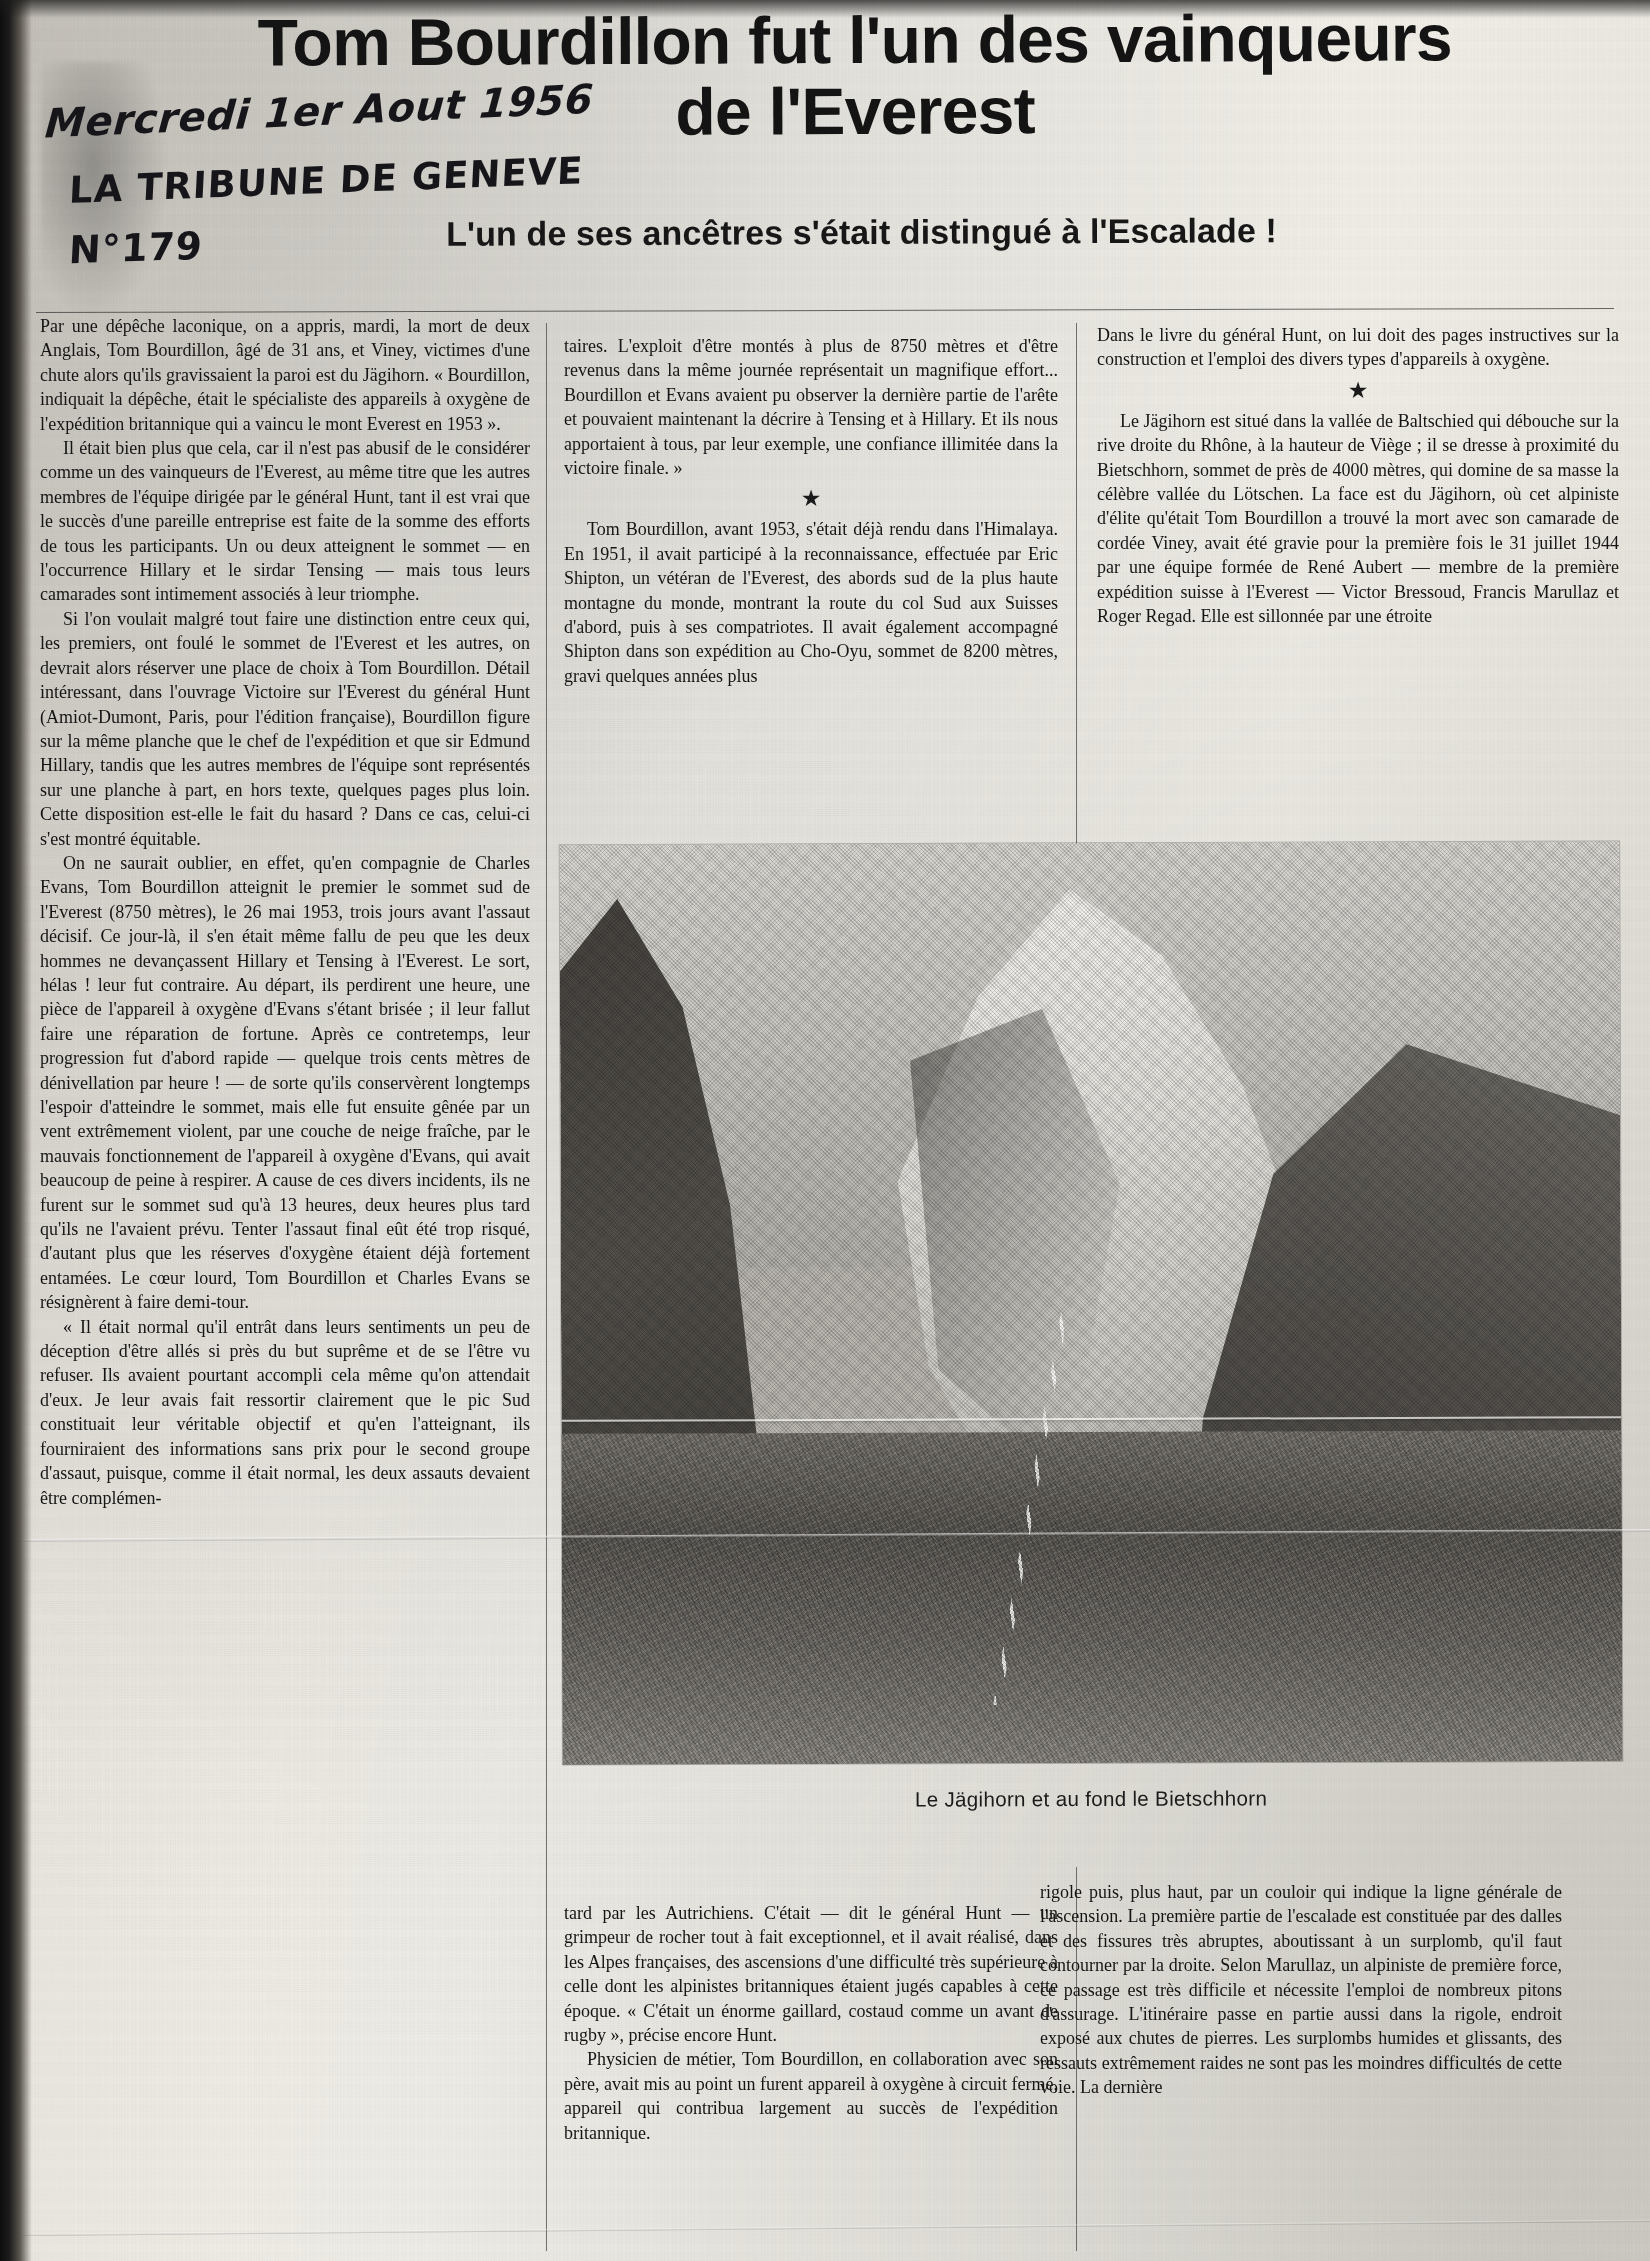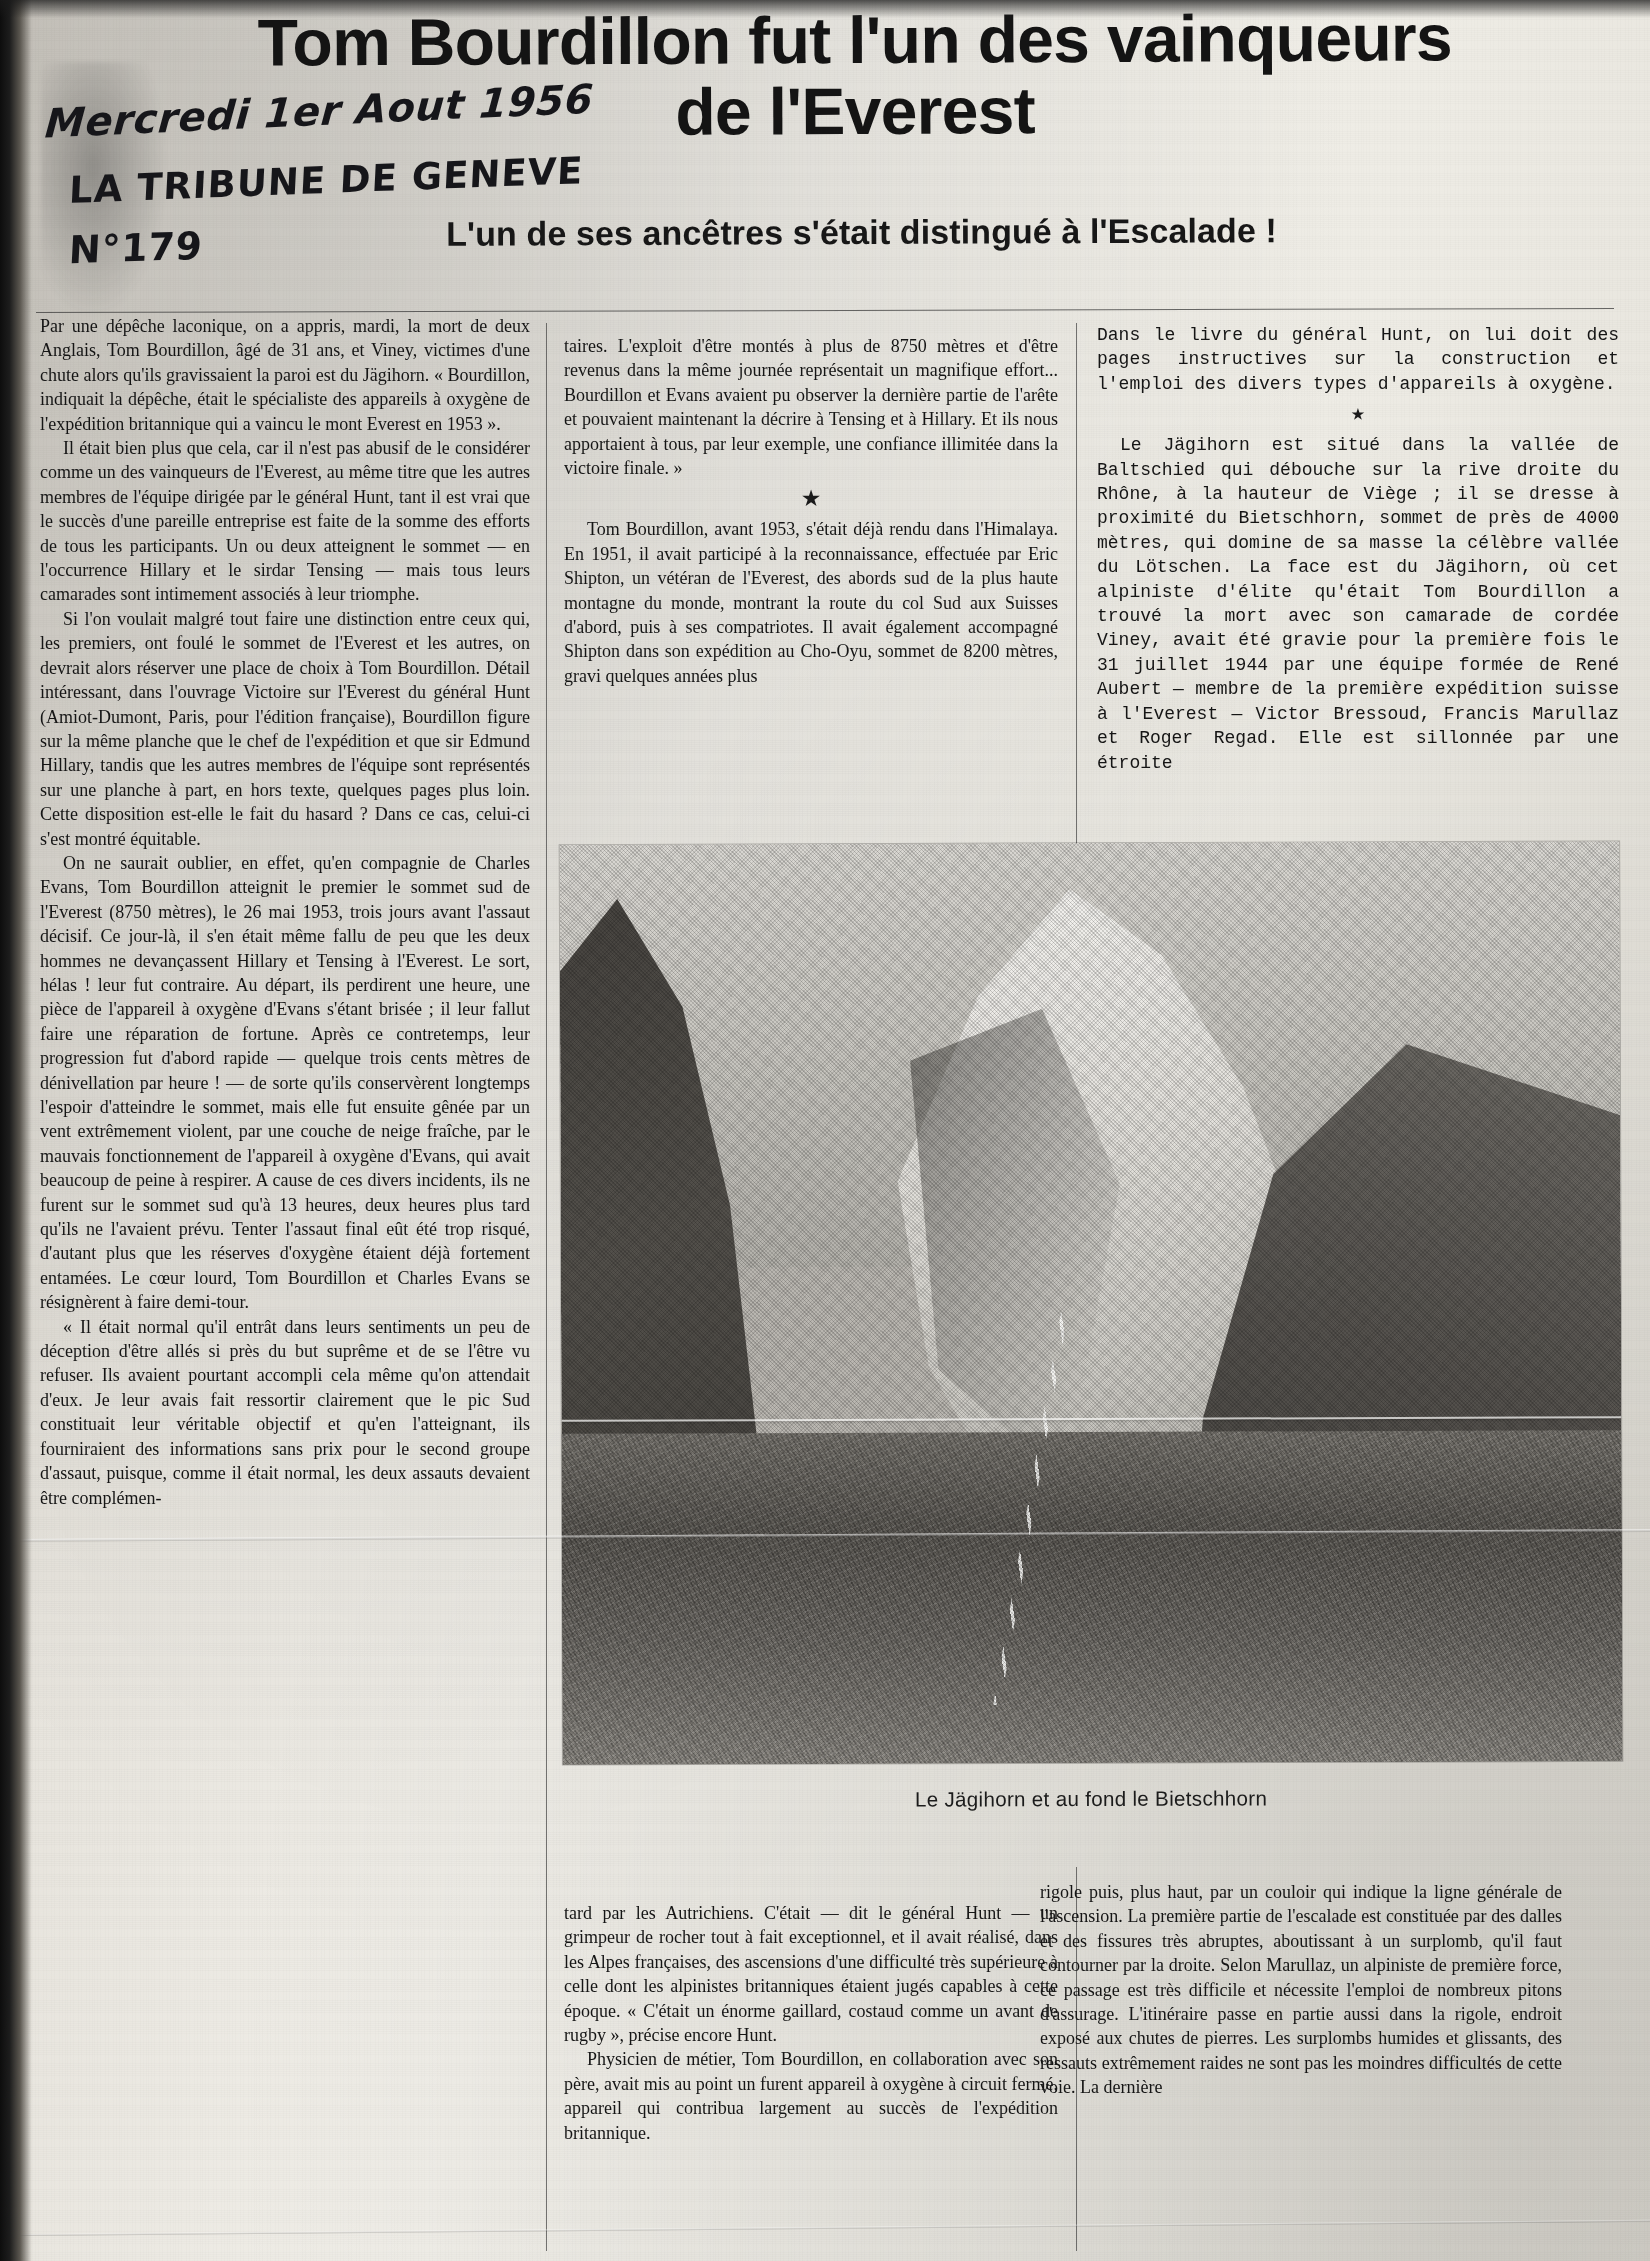--- a/index.html
+++ b/index.html
@@ -110,21 +110,21 @@
   .col p.noind{text-indent:0;}
   .star{
     display:block;text-align:center;text-indent:0;
     font-size:23px;line-height:37px;color:#1a1a1a;
   }
   .ital{}
 
   
   #col1{left:40px;  top:314px; width:490px; height:1915px;}
   #col2{left:564px; top:334px; width:494px; height:700px;}
-  #col3{left:1097px;top:323px; width:522px; height:734px;font-family:Liberation Mono, monospace;}
+  #col3{left:1097px;top:323px; width:522px; height:734px;}
   
   #col2b{left:564px; top:1901px; width:494px; height:357px;}
   #col3b{left:1040px;top:1880px; width:522px; height:377px;}
 
   
   .photo-wrap{
     position:absolute;left:561px;top:843px;width:1060px;height:920px;
     transform:rotate(-0.2deg);
   }
   .photo{

